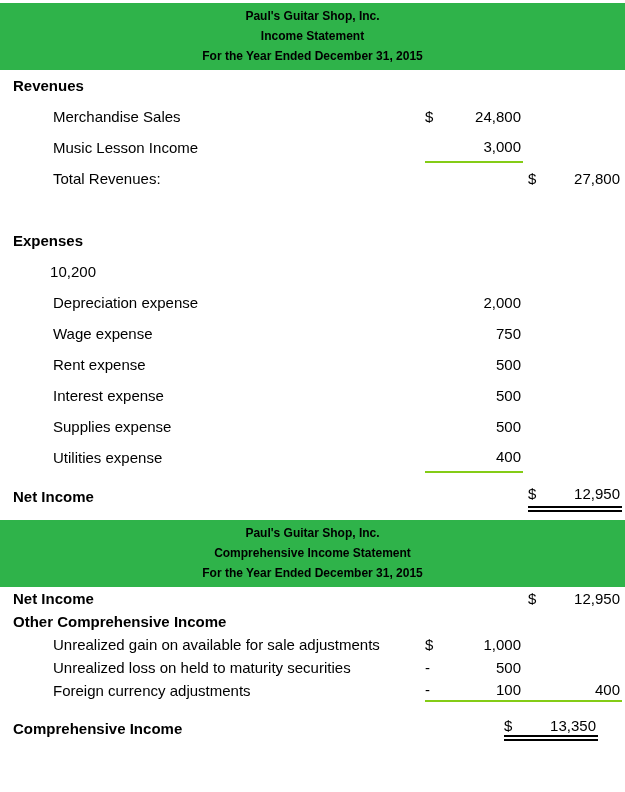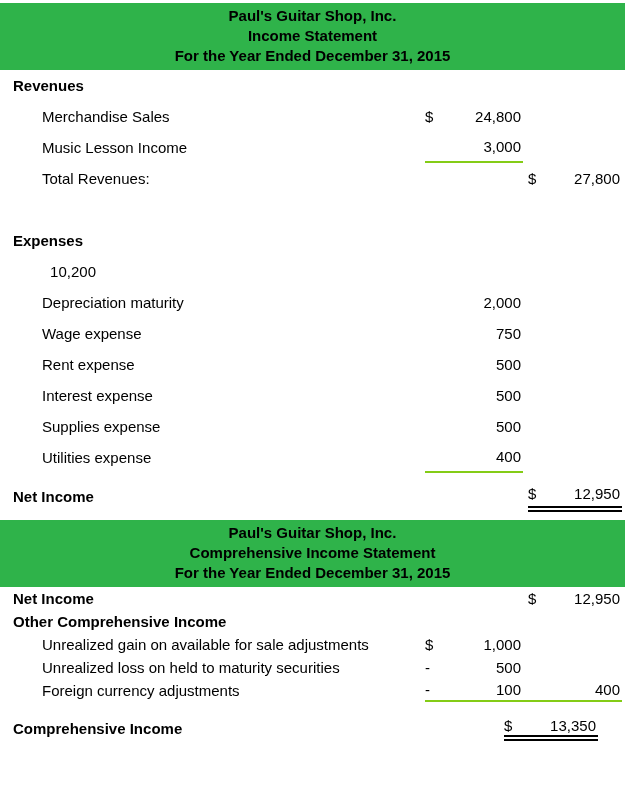--- a/index.html
+++ b/index.html
@@ -10,28 +10,28 @@
     -webkit-font-smoothing:antialiased;
   }
   .doc { padding-top:3px; }
 
   .stmt-header {
     background:#2fb34a;
     text-align:center;
     font-weight:bold;
     padding:3px 0 4px 0;
   }
-  .stmt-header .hline { line-height:20px; font-size:15px; }
+  .stmt-header .hline { line-height:20px; font-size:12px; }
 
   
   .row { display:flex; align-items:stretch; height:31px; }
   .s2 .row { height:23px; }
 
   .label { flex:1; display:flex; align-items:center; padding-left:13px; }
-  .label.indent { padding-left:42px; }
+  .label.indent { padding-left:53px; }
   .bold { font-weight:bold; }
 
   .nums { width:197px; display:flex; align-items:stretch; }
   .mid   { width:98px; display:flex; align-items:center; }
   .gap   { width:5px; }
   .right { width:94px; display:flex; align-items:center; }
   .rmargin { width:3px; }
 
   .cur { width:28px; text-align:left; }
   .amt { flex:1; text-align:right; padding-right:2px; }
@@ -113,21 +113,21 @@
               <span class="cur"></span>
               <span class="amt">10,200</span>
             </div>
             <div class="gap"></div>
             <div class="right"></div>
           </div>
         <div class="rmargin"></div>
       </div>
 
       <div class="row">
-        <div class="label indent">Depreciation maturity</div>
+        <div class="label indent">Depreciation expense</div>
         <div class="nums">
             <div class="mid">
               <span class="cur"></span>
               <span class="amt">2,000</span>
             </div>
             <div class="gap"></div>
             <div class="right"></div>
           </div>
         <div class="rmargin"></div>
       </div>

